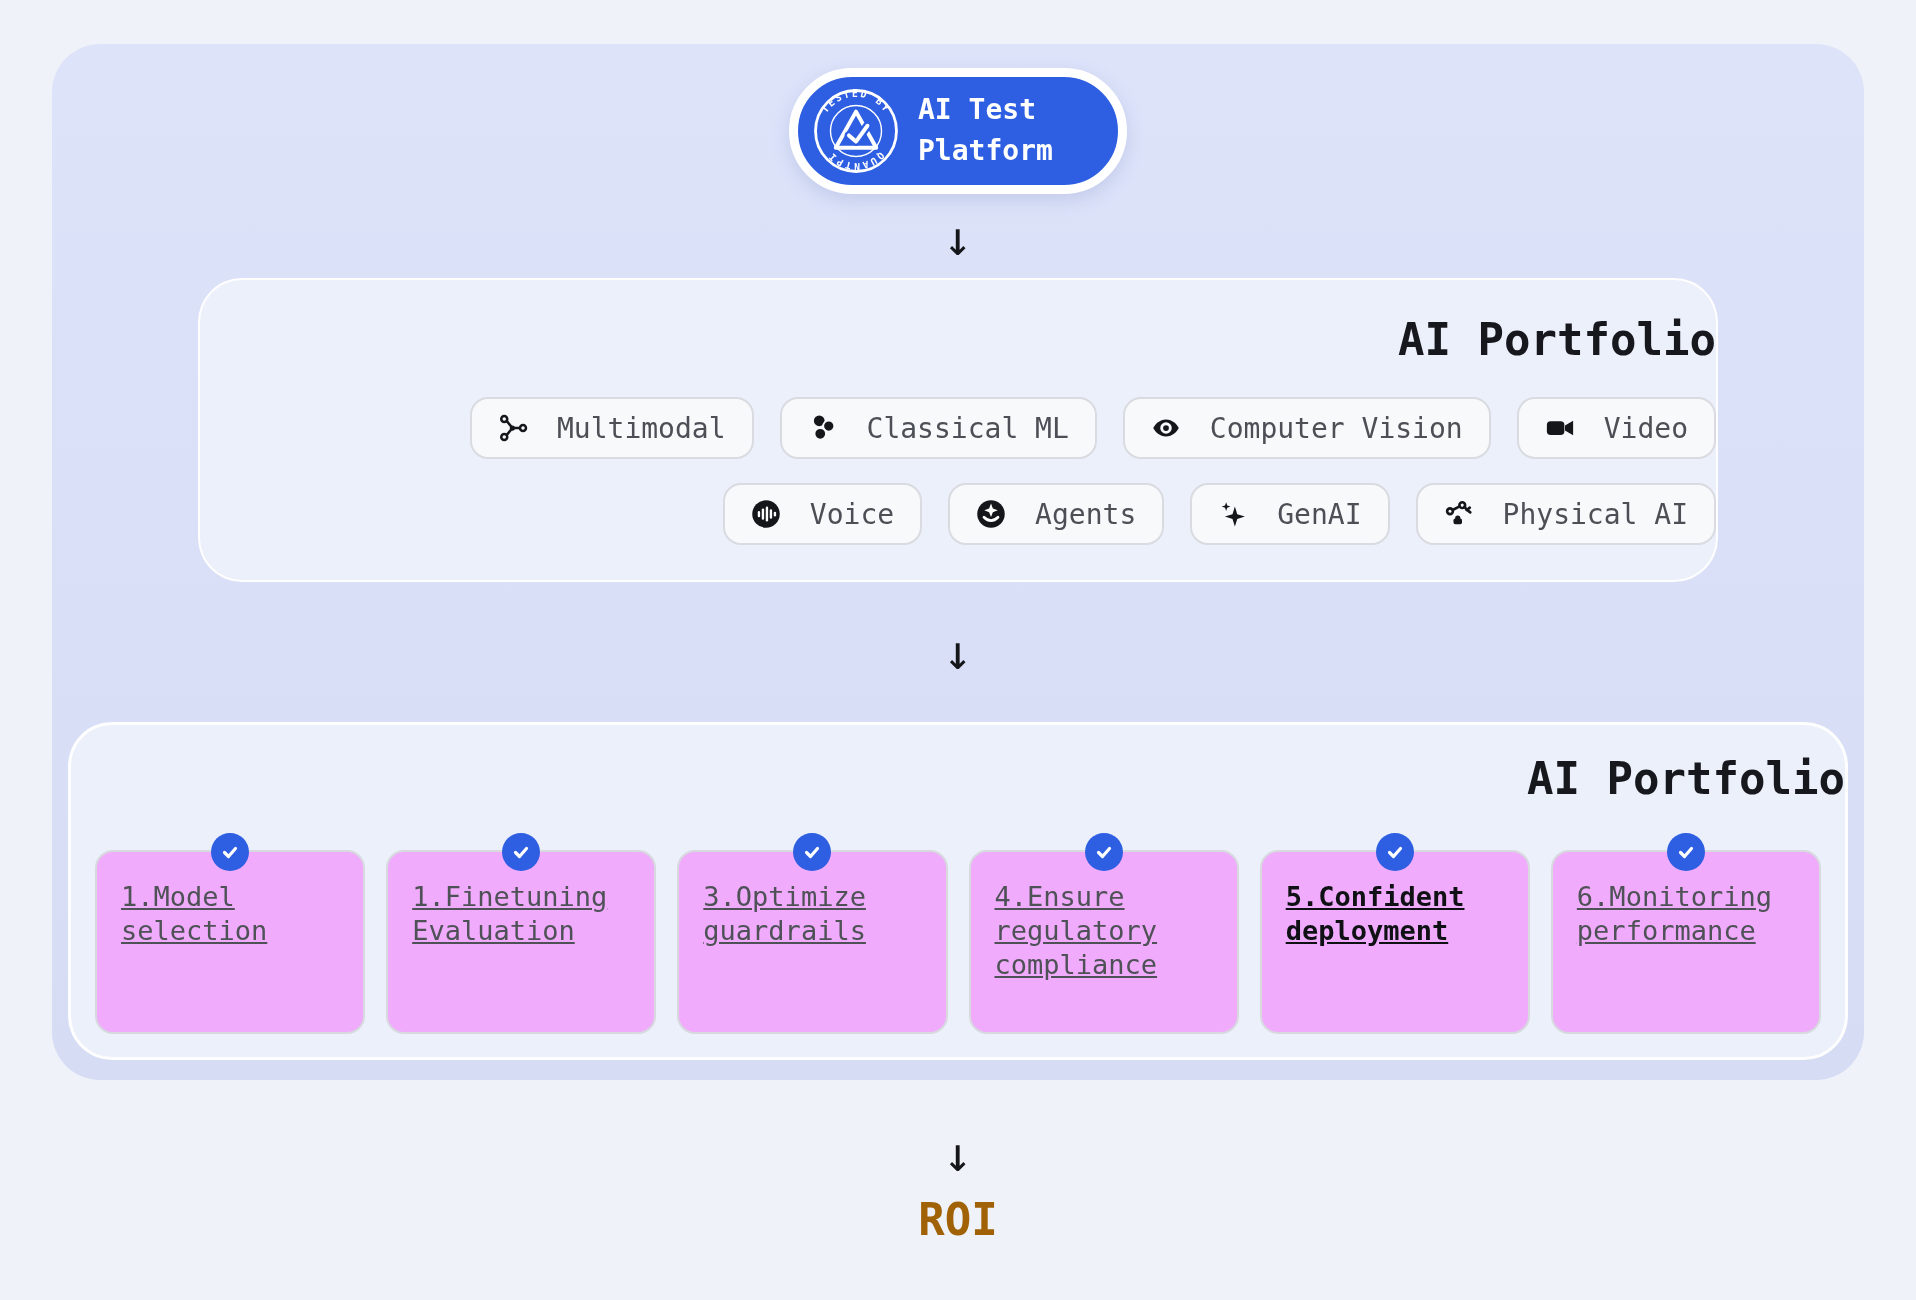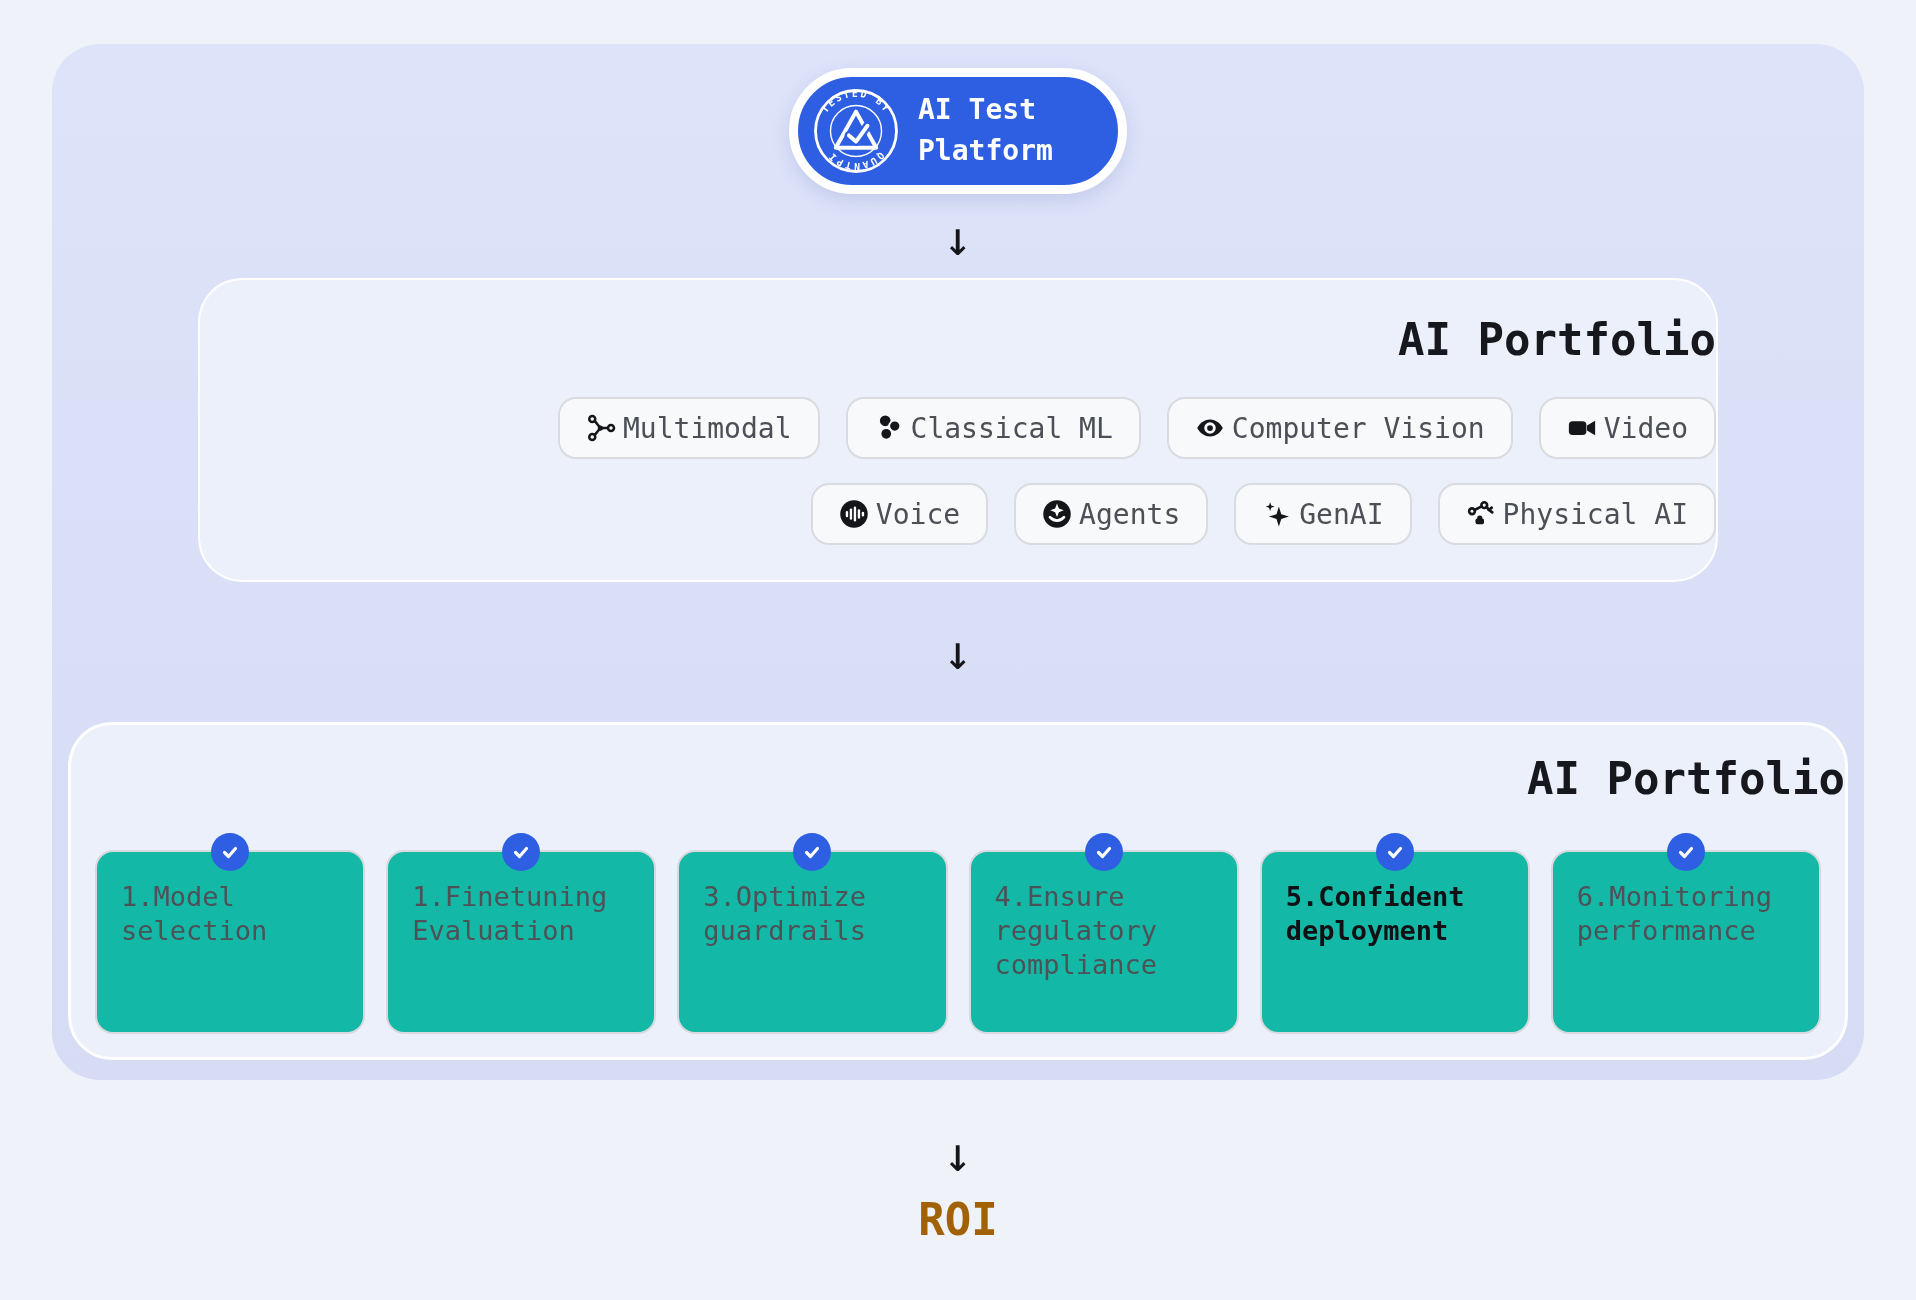--- a/index.html
+++ b/index.html
@@ -62,34 +62,34 @@
     font-size:44px; font-weight:bold; color:#16181d;
   }
   .panel.bottom .section-title { margin-top:28px; }
 
   
   .chip-row { display:flex; gap:26px; margin-top:32px; }
   .chip-row.second { margin-top:24px; }
   .chip {
     height:62px; border-radius:18px;
     background:#f8f9fb; border:2px solid #d9dbe1;
-    display:flex; align-items:center; gap:7px;
+    display:flex; align-items:center; gap:29px;
     padding:0 26px;
   }
   .chip svg { width:30px; height:30px; flex:0 0 auto; }
   .chip-label { font-size:28px; color:#4c4f55; white-space:nowrap; }
 
   
   .cards { display:flex; gap:21px; margin-top:46px; width:100%; padding:0 24px; }
   .card {
     flex:1 1 0; height:184px;
-    background:#14b8a6; border:2px solid #d7d9df; border-radius:18px;
+    background:#f0abfc; border:2px solid #d7d9df; border-radius:18px;
     position:relative;
     padding:28px 24px 0 24px;
-    font-size:27px; line-height:1.26; color:#4e5156;
+    font-size:27px; line-height:1.26; color:#4e5156;text-decoration:underline;
   }
   .card.bold { color:#101114; font-weight:bold; }
   .card-badge {
     position:absolute; top:-19px; left:50%; transform:translateX(-50%);
     width:38px; height:38px; border-radius:50%;
     background:#2e5fe2;
     display:flex; align-items:center; justify-content:center;
   }
   .card-badge svg { width:24px; height:24px; }
 

